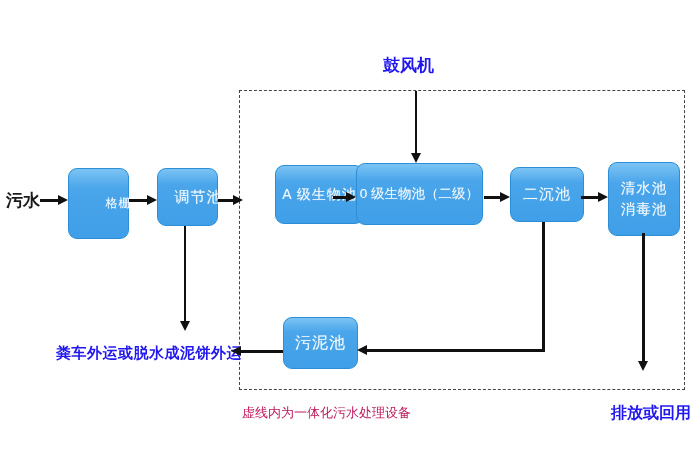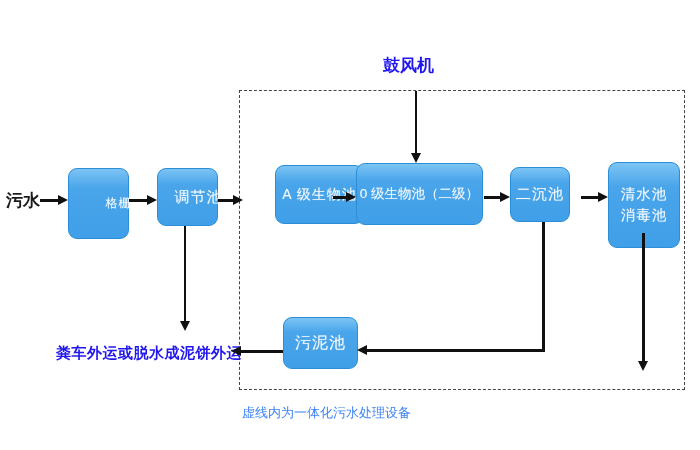--- a/index.html
+++ b/index.html
@@ -20,21 +20,21 @@
     font-size:14px;
     letter-spacing:1px;
     text-align:center;
     white-space:nowrap;
     box-sizing:border-box;
     text-shadow:0 0 1px rgba(255,255,255,.4);
   }
   .lbl{position:absolute;white-space:nowrap;}
   .lbl-black{color:#1a1a1a;font-weight:bold;font-size:17px;}
   .lbl-blue{color:#2016ee;font-weight:bold;font-size:16px;}
-  .caption{color:#3b82f6;font-size:13px;font-weight:normal;}
+  .caption{color:#be185d;font-size:13px;font-weight:normal;}
   .hline{position:absolute;height:3px;background:#111111;}
   .vline{position:absolute;width:2px;background:#111111;}
   .vline-thick{width:3px;}
   .ah{position:absolute;width:0;height:0;}
   .ah-r{border-top:5px solid transparent;border-bottom:5px solid transparent;border-left:10px solid #111111;}
   .ah-l{border-top:5px solid transparent;border-bottom:5px solid transparent;border-right:10px solid #111111;}
   .ah-d{border-left:5px solid transparent;border-right:5px solid transparent;border-top:10px solid #111111;}
   .dashed-box{
     position:absolute;
     border:1.5px dashed #444444;
@@ -48,44 +48,45 @@
 <div id="canvas">
 
   <div class="dashed-box" style="left:239px;top:90px;width:446px;height:300px;"></div>
 
   <div class="lbl lbl-black" style="left:2px;top:189px;width:42px;text-align:center;">污水</div>
 
   <div class="lbl lbl-blue" style="left:383px;top:54px;width:66px;text-align:left;font-size:17px;">鼓风机</div>
 
   <div class="lbl lbl-blue" style="left:56px;top:344px;font-size:15px;letter-spacing:0.5px;">粪车外运或脱水成泥饼外运</div>
 
+  <div class="lbl lbl-blue" style="left:611px;top:403px;">排放或回用</div>
 
   <div class="lbl caption" style="left:242px;top:404px;">虚线内为一体化污水处理设备</div>
 
   <div class="node" style="left:68px;top:168px;width:61px;height:71px;font-size:12px;padding-left:40px;">
     <span>格栅</span>
   </div>
 
   <div class="node" style="left:157px;top:168px;width:61px;height:58px;font-size:15px;padding-left:22px;">
     <span>调节池</span>
   </div>
 
   <div class="node" style="left:243px;top:165px;width:89px;height:59px;margin-left:32px;">
     <span>A 级生物池</span>
   </div>
 
   <div class="node" style="left:356px;top:163px;width:127px;height:62px;font-size:13.5px;letter-spacing:0;">
     <span>0 级生物池（二级）</span>
   </div>
 
-  <div class="node" style="left:510px;top:167px;width:60px;height:55px;font-size:15px;">
+  <div class="node" style="left:510px;top:167px;width:74px;height:55px;font-size:15px;">
     <span>二沉池</span>
   </div>
 
-  <div class="node" style="left:608px;top:162px;width:72px;height:86px;font-size:14.5px;line-height:21px;">
+  <div class="node" style="left:608px;top:162px;width:72px;height:74px;font-size:14.5px;line-height:21px;">
     <span>清水池</span>
     <span>消毒池</span>
   </div>
 
   <div class="node" style="left:283px;top:317px;width:75px;height:52px;font-size:16px;">
     <span>污泥池</span>
   </div>
 
   <div class="hline" style="left:40px;top:199px;width:19px;"></div>
   <div class="ah ah-r" style="left:58px;top:195px;"></div>

